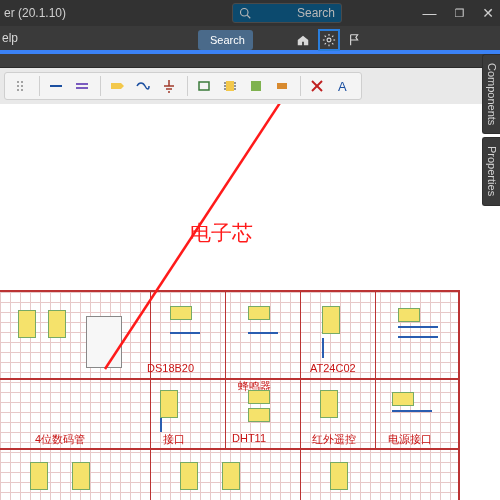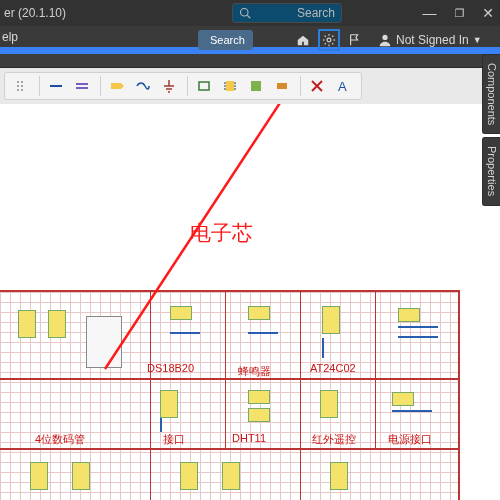--- a/index.html
+++ b/index.html
@@ -22,21 +22,21 @@
     height: 20px; display: flex; align-items: center; padding: 0 6px; color: #b8b8b8; gap: 42px;
   }
   .search-pill svg { width: 12px; height: 12px; margin-right: 4px; }
   .win-ctrls { position: absolute; right: 6px; top: 0; height: 26px; display: flex; align-items: center; gap: 18px; color: #cfcfcf; }
   .win-ctrls span { font-size: 14px; line-height: 1; }
 
   
   .second-bar {
     background: #3a3a3a; color: #d8d8d8; height: 28px;
     display: flex; align-items: center; position: relative; font-size: 12px;
-    border-bottom: 7px solid #3b82f6;
+    border-bottom: 4px solid #3b82f6;
   }
   .help-text { padding-left: 2px; }
   .share-btn {
     position: absolute; left: 198px; top: 4px;
     background: #4a6a8a; color: #fff; border-radius: 3px; height: 20px;
     display: flex; align-items: center; padding: 0 8px; gap: 4px; font-size: 11px;
   }
   .icon-row { position: absolute; left: 292px; top: 0; height: 28px; display: flex; align-items: center; gap: 4px; }
   .icon-slot { width: 22px; height: 22px; display: flex; align-items: center; justify-content: center; color: #d8d8d8; }
   .sel-box { border: 2px solid #2a7edc; }
@@ -143,28 +143,20 @@
             <line x1="11.5" y1="4.5" x2="13" y2="3"></line>
           </g>
         </svg>
     </div>
     <div class="icon-slot">
       <svg viewBox="0 0 16 16">
           <path d="M3 2v12M3 2h8l-2 3 2 3H3" fill="none" stroke="#d8d8d8" stroke-width="1.3"></path>
         </svg>
     </div>
   </div>
-  <div class="signin">
-    <svg viewBox="0 0 16 16">
-        <circle cx="8" cy="5" r="3" fill="#d8d8d8"></circle>
-        <path d="M2 15c0-3 3-5 6-5s6 2 6 5" fill="#d8d8d8"></path>
-      </svg>
-    <span>Not Signed In</span>
-    <span style="font-size:9px">▼</span>
-  </div>
 </div>
 
 <div class="doc-strip"></div>
 
 <div class="tool-wrap">
  <div class="tool-bar">
   <div class="tbtn">
         <svg viewBox="0 0 16 16">
           <circle cx="5" cy="4" r="1" fill="#888"></circle>
           <circle cx="5" cy="8" r="1" fill="#888"></circle>
@@ -262,21 +254,21 @@
     <div class="lane-h" style="top:156px"></div>
 
     <div class="lane-v" style="left:150px; top:0; height:156px"></div>
     <div class="lane-v" style="left:225px; top:0; height:156px"></div>
     <div class="lane-v" style="left:300px; top:0; height:156px"></div>
     <div class="lane-v" style="left:375px; top:0; height:156px"></div>
     <div class="lane-v" style="left:150px; top:156px; bottom:0"></div>
     <div class="lane-v" style="left:300px; top:156px; bottom:0"></div>
 
     <span class="cell-label" style="left:147px; top:70px">DS18B20</span>
-    <span class="cell-label" style="left:238px; top:72px">蜂鸣器</span>
+    <span class="cell-label" style="left:238px; top:87px">蜂鸣器</span>
     <span class="cell-label" style="left:310px; top:70px">AT24C02</span>
 
     <span class="cell-label" style="left:35px; top:140px">4位数码管</span>
     <span class="cell-label" style="left:163px; top:140px">接口</span>
     <span class="cell-label" style="left:232px; top:140px">DHT11</span>
     <span class="cell-label" style="left:312px; top:140px">红外遥控</span>
     <span class="cell-label" style="left:388px; top:140px">电源接口</span>
 
     <div class="chip md" style="left:18px; top:18px"></div>
     <div class="chip md" style="left:48px; top:18px"></div>

